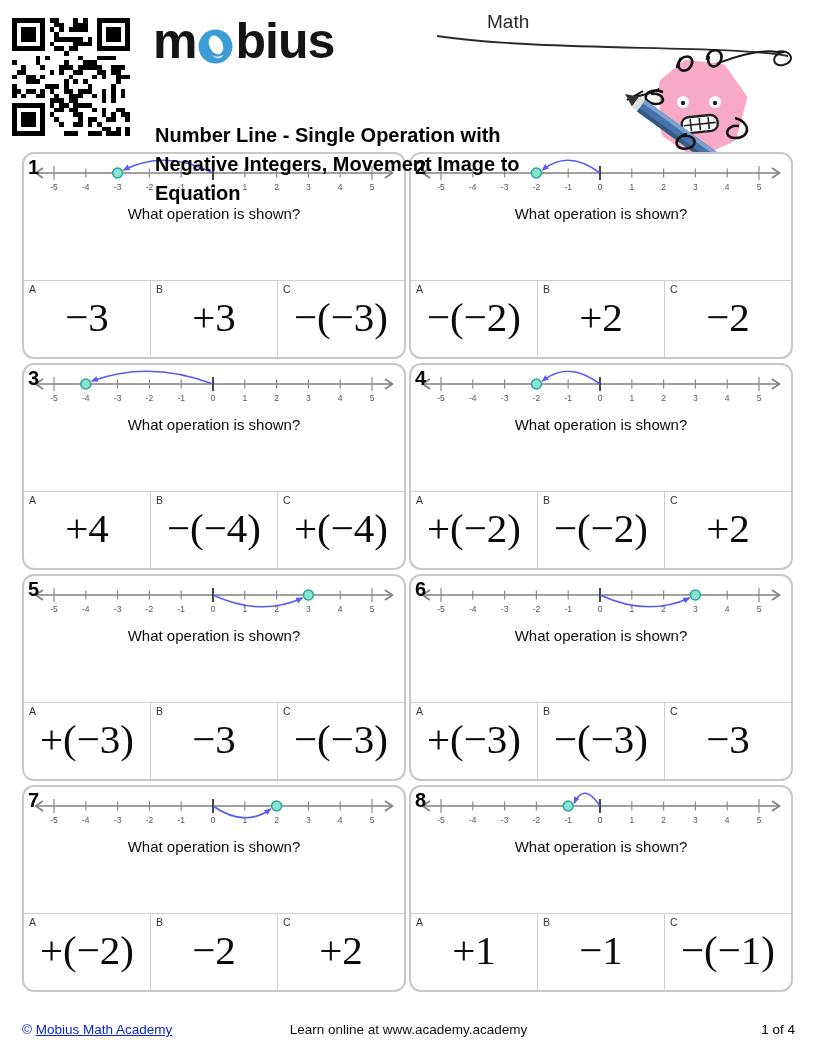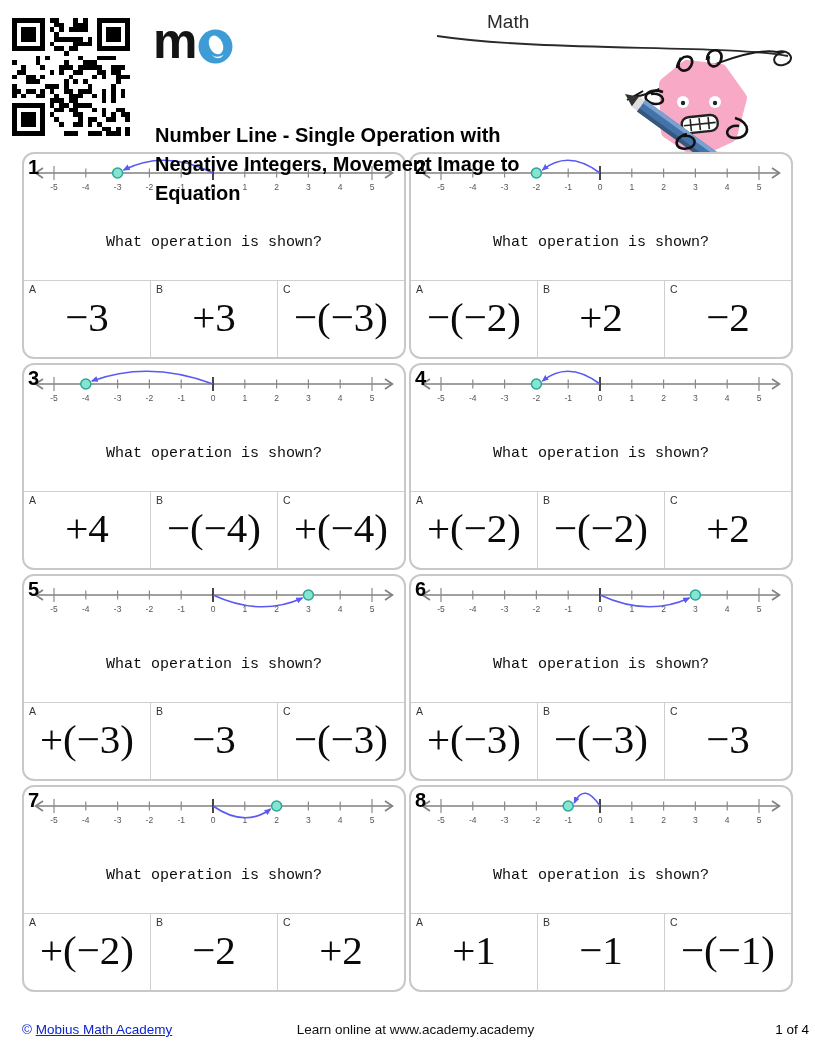--- a/index.html
+++ b/index.html
@@ -17,30 +17,30 @@
   .name-label{position:absolute;left:487px;top:11px;font-size:19px;color:#2b2b2b;z-index:2;}
   .scene{position:absolute;left:425px;top:6px;width:390px;height:158px;z-index:1;}
   
   .grid{position:absolute;left:22px;top:152px;width:771px;
         display:grid;grid-template-columns:1fr 1fr;grid-auto-rows:207px;
         row-gap:4px;column-gap:3px;z-index:2;}
   .card{border:2px solid #c8c8c8;border-radius:12px;background:#fff;position:relative;
         display:flex;flex-direction:column;overflow:hidden;}
   .pnum{position:absolute;left:4px;top:2px;font-size:20px;font-weight:bold;color:#000;}
   .nline{width:100%;height:48px;flex:none;margin-top:3px;}
-  .qarea{flex:1;display:flex;align-items:center;justify-content:center;font-family:Liberation Mono, monospace;}
+  .qarea{flex:1;display:flex;justify-content:center;}
   .qtext{font-size:15px;color:#0d0d0d;}
   .answers{height:76px;flex:none;border-top:1.5px solid #cfcfcf;display:flex;}
   .choice{flex:1;position:relative;display:flex;align-items:center;justify-content:center;}
   .choice + .choice{border-left:1.5px solid #cfcfcf;}
   .clabel{position:absolute;left:5px;top:2px;font-size:10.5px;color:#333;}
   .cexpr{font-family:"Liberation Serif",serif;font-size:41px;color:#0a0a0a;
          white-space:nowrap;transform:translateY(-2px);}
   
-  .footer{position:absolute;left:22px;right:6px;top:1022px;font-size:13.5px;
+  .footer{position:absolute;left:22px;right:20px;top:1022px;font-size:13.5px;
           display:flex;justify-content:space-between;align-items:baseline;}
   .footer .left a{color:#0b24cf;text-decoration:underline;}
   .footer .left .copy{color:#0b24cf;}
   .footer .center{position:absolute;left:0;right:0;text-align:center;}
   .footer .right{color:#000;}
 </style>
 </head>
 <body>
 
 <svg class="qr" viewBox="0 0 25 25" shape-rendering="crispEdges">
@@ -229,20 +229,21 @@
     <rect x="2" y="20" width="3" height="3" fill="#000"></rect>
   </svg>
 
 <div class="logo">
   <span>m</span>
   <svg class="swirl" viewBox="0 0 36 36">
     <circle cx="18" cy="18" r="16.5" fill="#3d9bd5"></circle>
     <ellipse cx="18.5" cy="16.5" rx="6.5" ry="9.5" fill="#ffffff" transform="rotate(-24 18.5 16.5)"></ellipse>
     <path d="M14 26 q 5 4 12 0 q -5 7 -12 0 Z" fill="#ffffff" opacity="0.9"></path>
   </svg>
+  <span>bius</span>
 </div>
 
 <div class="title">Number Line - Single Operation with Negative Integers, Movement Image to Equation</div>
 
 <div class="name-label">Math</div>
 
 <svg class="scene" viewBox="0 0 390 158">
 
   <path d="M12,30 C120,46 300,38 363,50" fill="none" stroke="#2b2b2b" stroke-width="1.8"></path>
 

